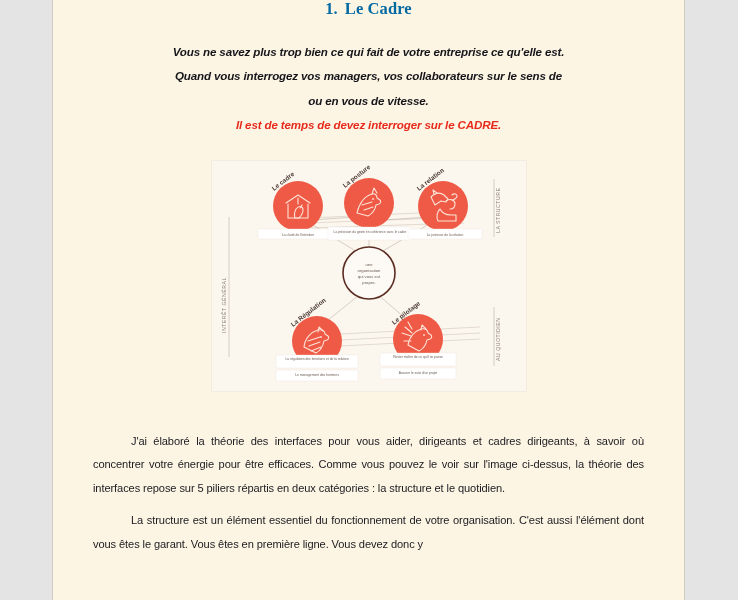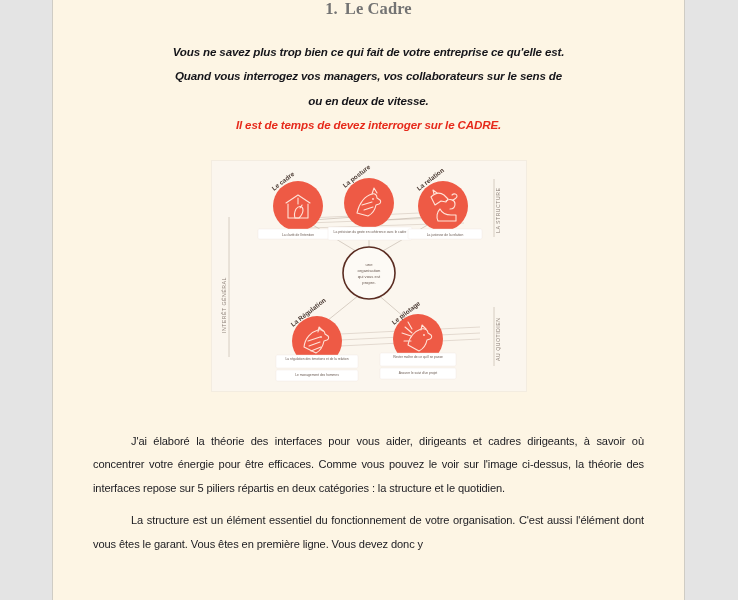--- a/index.html
+++ b/index.html
@@ -33,21 +33,21 @@
   }
 
   
   .doc-heading {
     margin: 0;
     padding-top: 0px;
     text-align: center;
     font-family: "Liberation Serif", serif;
     font-weight: bold;
     font-size: 16.5px;
-    color: #737373;
+    color: #0369a1;
     letter-spacing: .1px;
     line-height: 18px;
   }
   .doc-heading .num { margin-right: 7px; }
 
   
   .intro {
     margin: 0;
     padding-top: 22px;
     text-align: center;
@@ -100,21 +100,21 @@
   <div id="page">
     <div class="page-inner">
 
       <h1 class="doc-heading">
         <span class="num">1.</span><span>Le Cadre</span>
       </h1>
 
       <div class="intro">
         <span class="l">Vous ne savez plus trop bien ce qui fait de votre entreprise ce qu'elle est.</span>
         <span class="l">Quand vous interrogez vos managers, vos collaborateurs sur le sens de</span>
-        <span class="l">ou en deux de vitesse.</span>
+        <span class="l">ou en vous de vitesse.</span>
         <span class="l accent">Il est de temps de devez interroger sur le CADRE.</span>
       </div>
 
       <div class="figure-wrap">
         <div class="figure">
           <svg class="fig-svg" width="314" height="230" viewBox="0 0 314 230">
             <defs>
               <style>
                 .nc { fill:#ee5a45; }
                 .ln { stroke:#b9aca0; stroke-width:.55; fill:none; }

